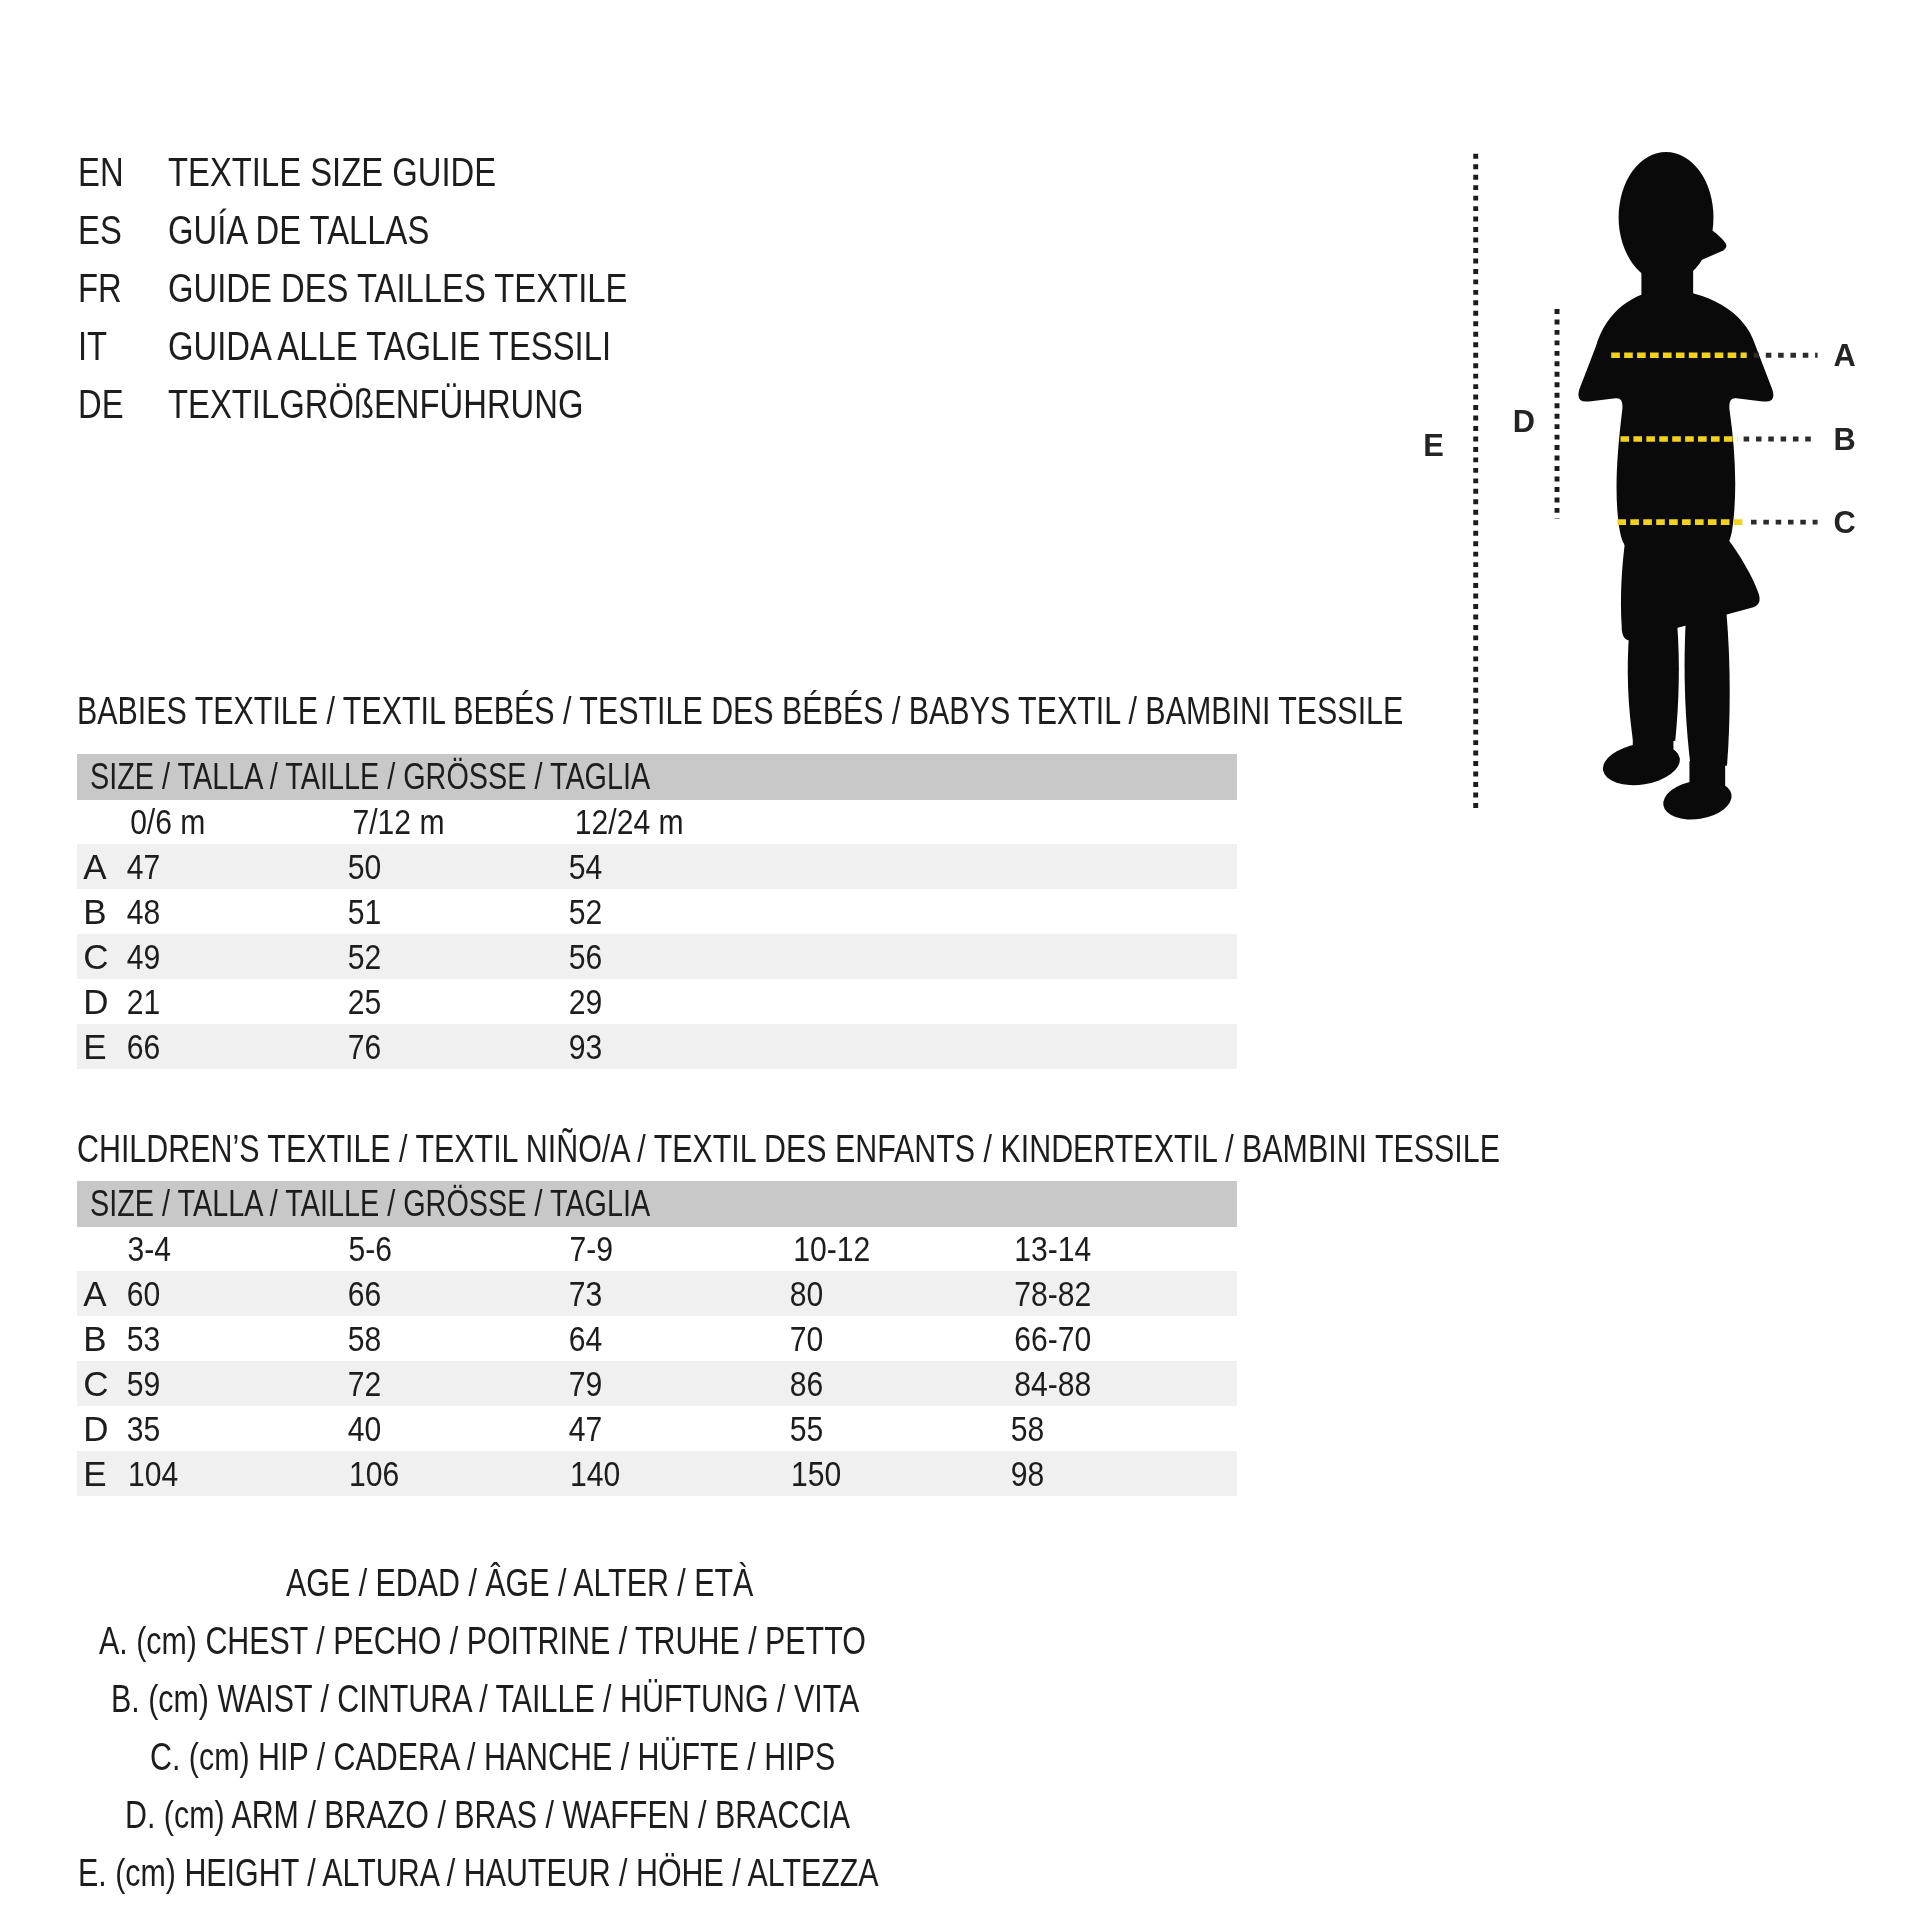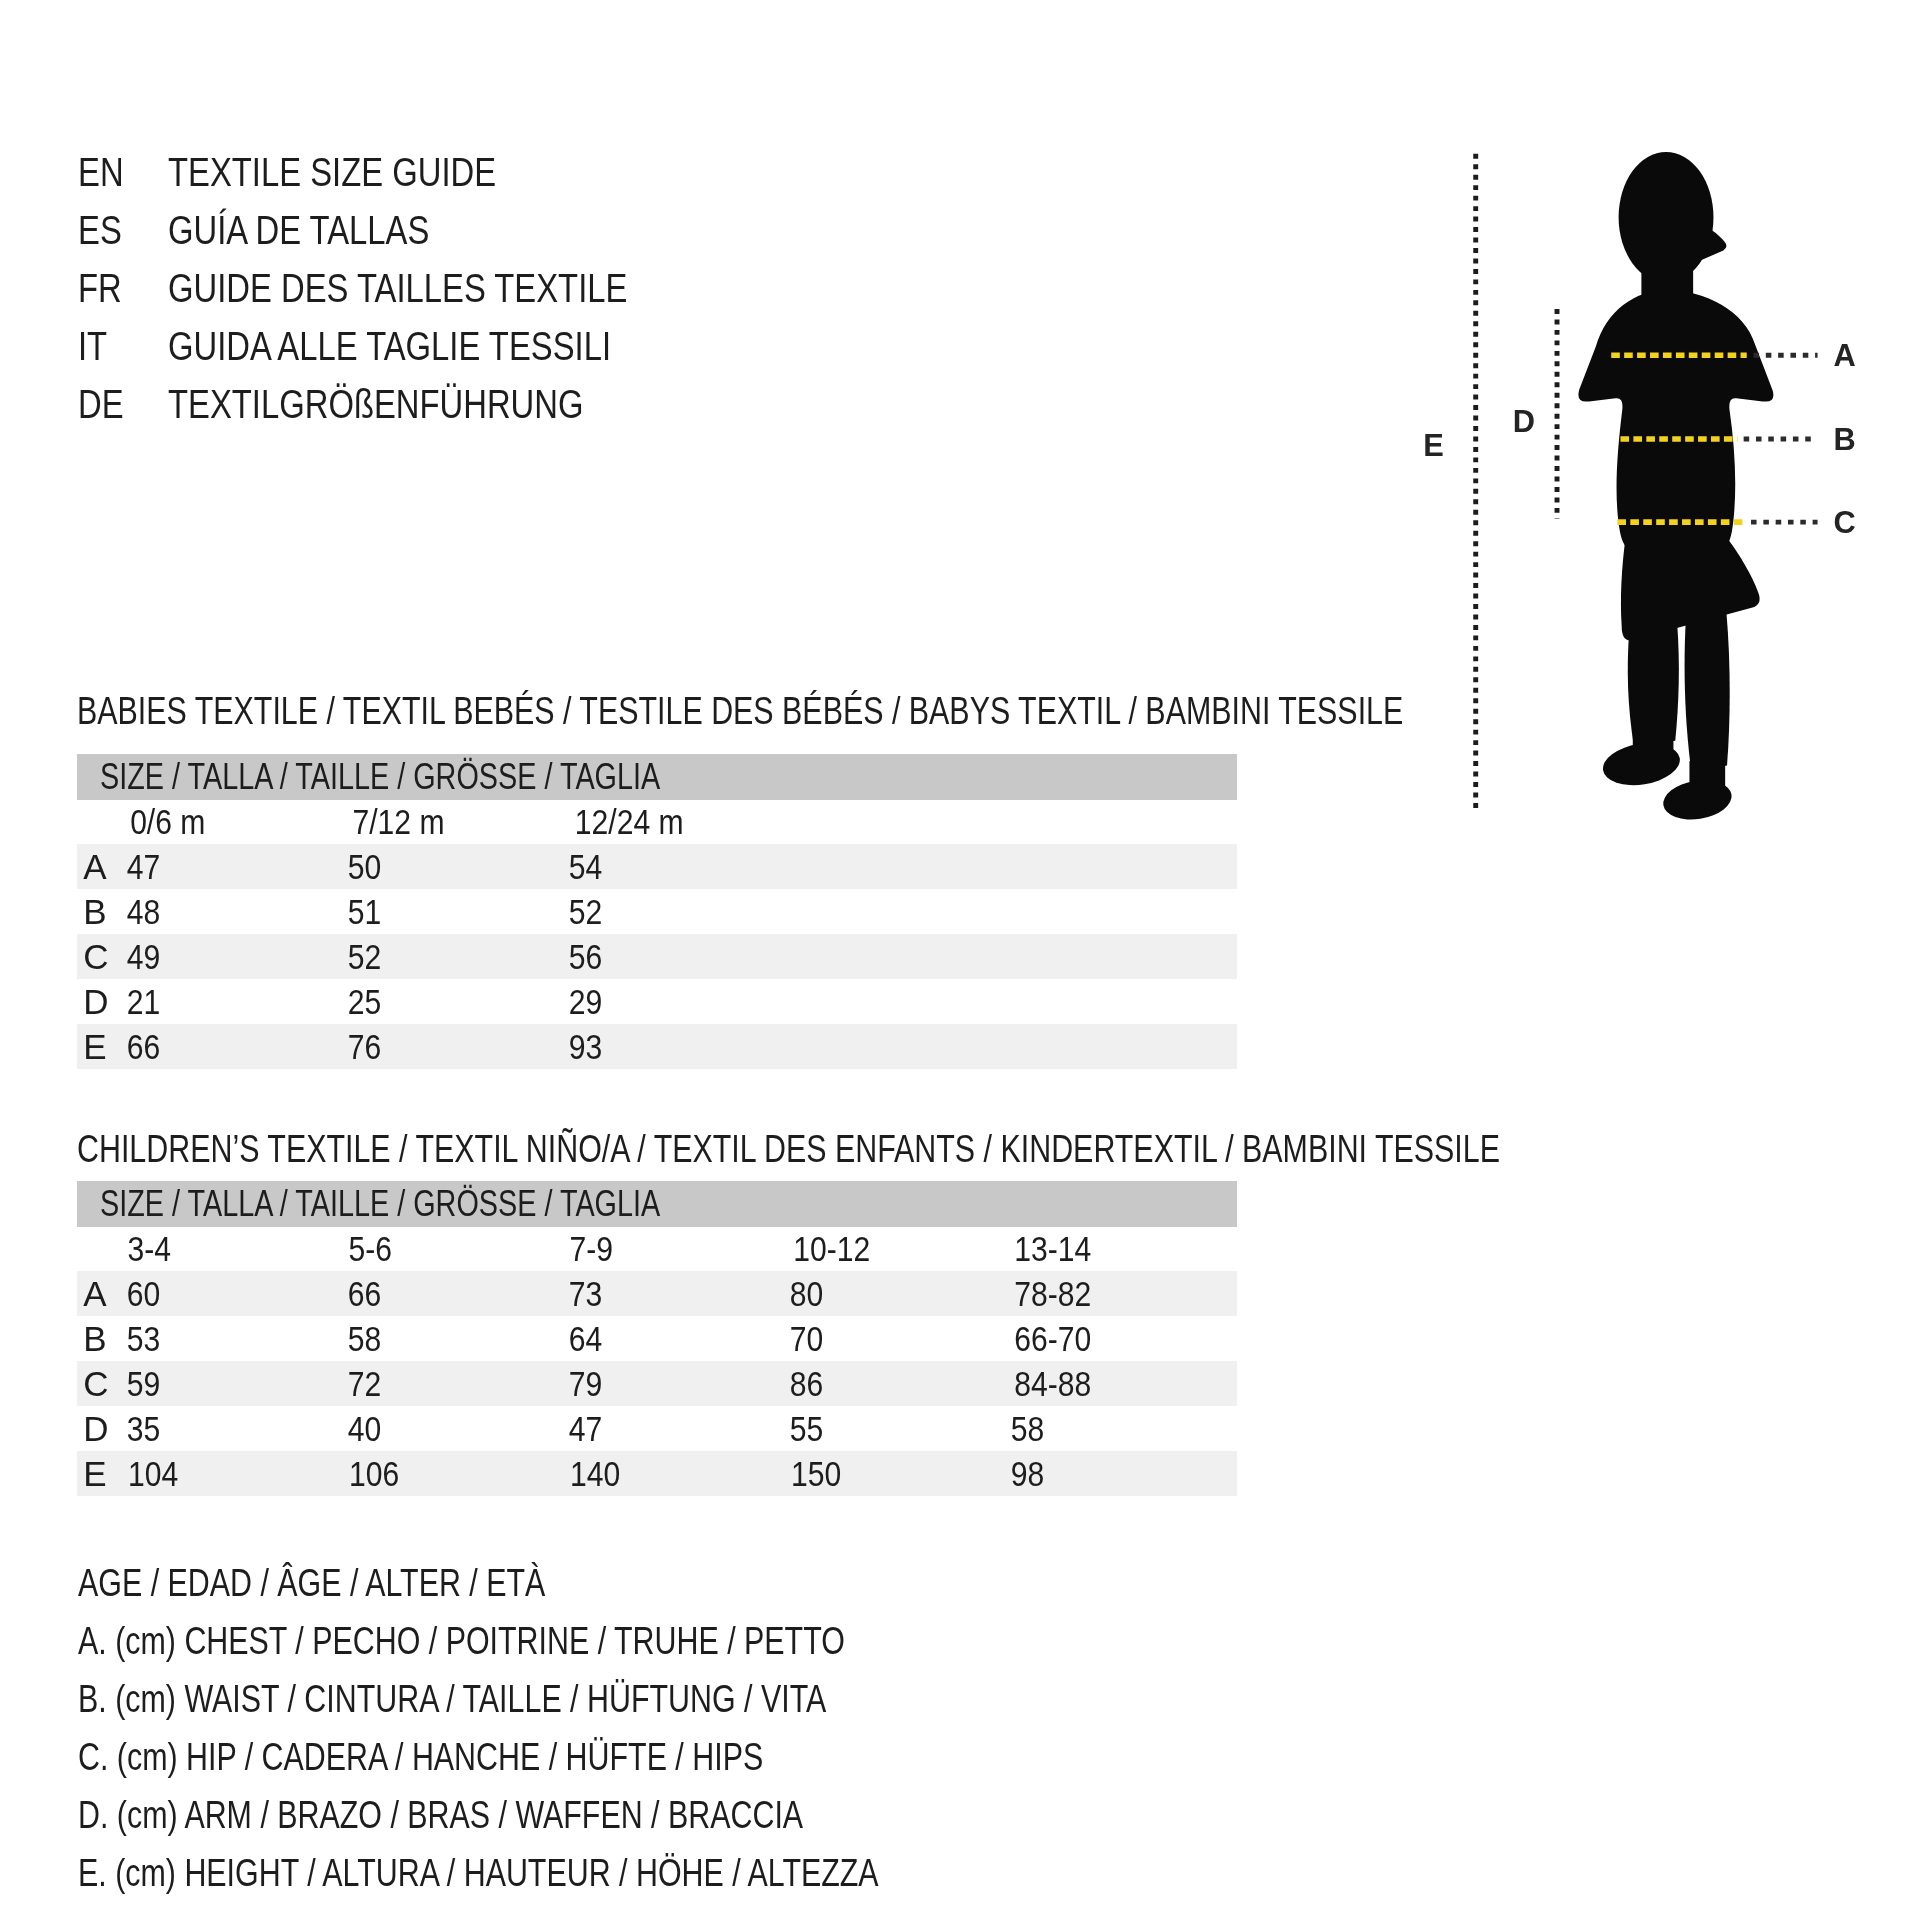--- a/index.html
+++ b/index.html
@@ -20,36 +20,36 @@
   .lang-row{display:flex;height:58px;align-items:center;font-size:41px;}
   .lang-row .code{width:90px;flex:0 0 90px;}
 
   
   .diagram{position:absolute;left:1411px;top:92px;}
   .diagram text{font-family:"Liberation Sans",sans-serif;font-weight:700;font-size:50px;fill:#242424;}
 
   
   .section{position:absolute;left:77px;width:1160px;}
   .sec-title{font-size:38px;height:39px;line-height:39px;}
-  .size-bar{height:46px;background:#c8c8c8;display:flex;align-items:center;padding-left:23px;font-size:36px;}
+  .size-bar{height:46px;background:#c8c8c8;display:flex;align-items:center;padding-left:13px;font-size:36px;}
   .babies-section{top:645px;}
   .babies-section .size-bar{margin-top:23.4px;}
   .children-section{top:1083px;}
   .children-section .size-bar{margin-top:12.3px;}
 
   .trow{display:grid;align-items:center;height:45px;}
   .babies-section .trow{grid-template-columns:47px 221px 221px 221px 1fr;}
   .children-section .trow{grid-template-columns:47px 221px 221px 221px 221px 221px 1fr;}
   .trow.thead{height:44px;}
   .cell{text-align:left;font-size:35px;}
   .rlabel{padding-left:6.2px;font-size:35px;}
   .stripe{background:#f0f0f0;}
 
   
-  .legend{position:absolute;left:78px;top:1507px;}
+  .legend{position:absolute;left:78px;top:1507px;text-align:center;}
   .legend-item{height:58px;line-height:58px;font-size:38px;}
 </style>
 </head>
 <body>
 
 <div class="page">
 
   <div class="lang-header">
     <div class="lang-row">
       <span class="code"><span class="cond">EN</span></span>

